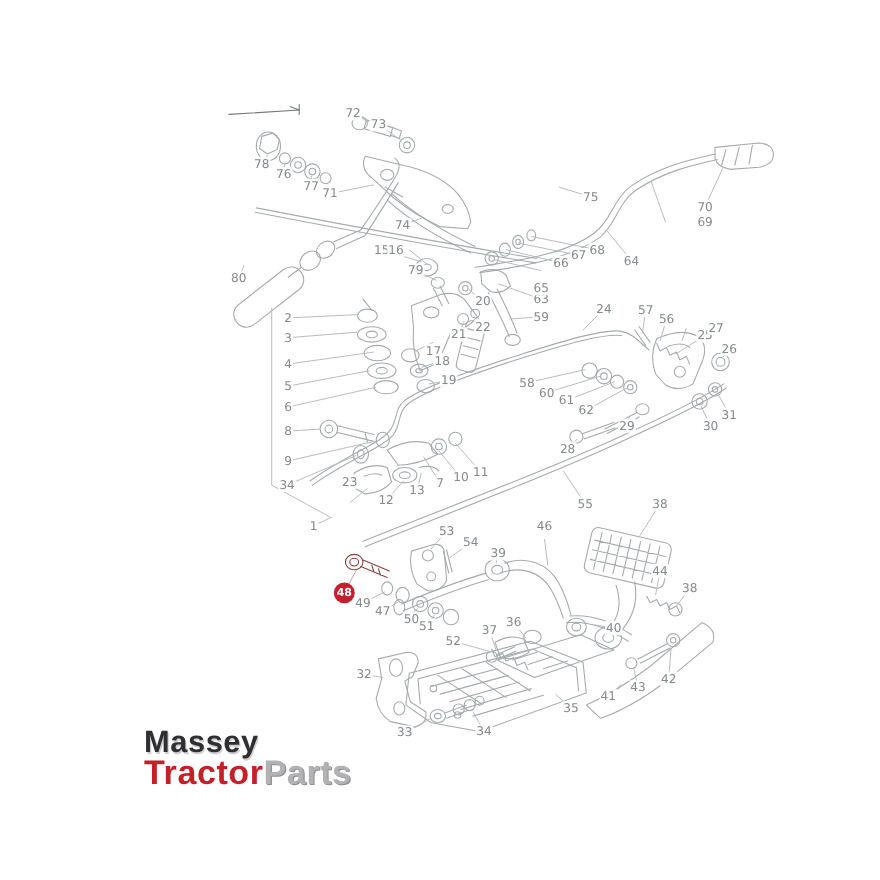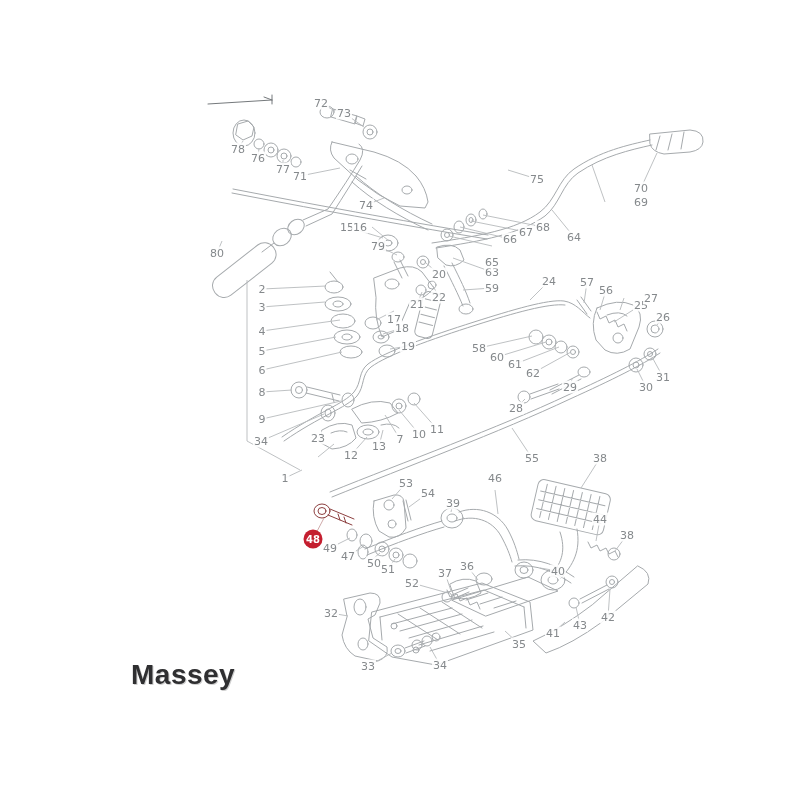--- a/index.html
+++ b/index.html
@@ -384,15 +384,18 @@
       <span class="plabel" style="left: 258px; top: 158px;">76</span>
       <span class="plabel" style="left: 283px; top: 169px;">77</span>
       <span class="plabel" style="left: 238px; top: 149px;">78</span>
       <span class="plabel" style="left: 378px; top: 246px;">79</span>
       <span class="plabel" style="left: 217px; top: 253px;">80</span>
       <span class="plabel hl" style="left: 313px; top: 539px;">48</span>
     </div>
 
   <div class="logo">
     <div class="logo-massey">Massey</div>
+    <div class="logo-line2">
+      <span class="logo-tractor">Tractor</span><span class="logo-parts">Parts</span>
+    </div>
   </div>
 
 </div>
 
 </body></html>

